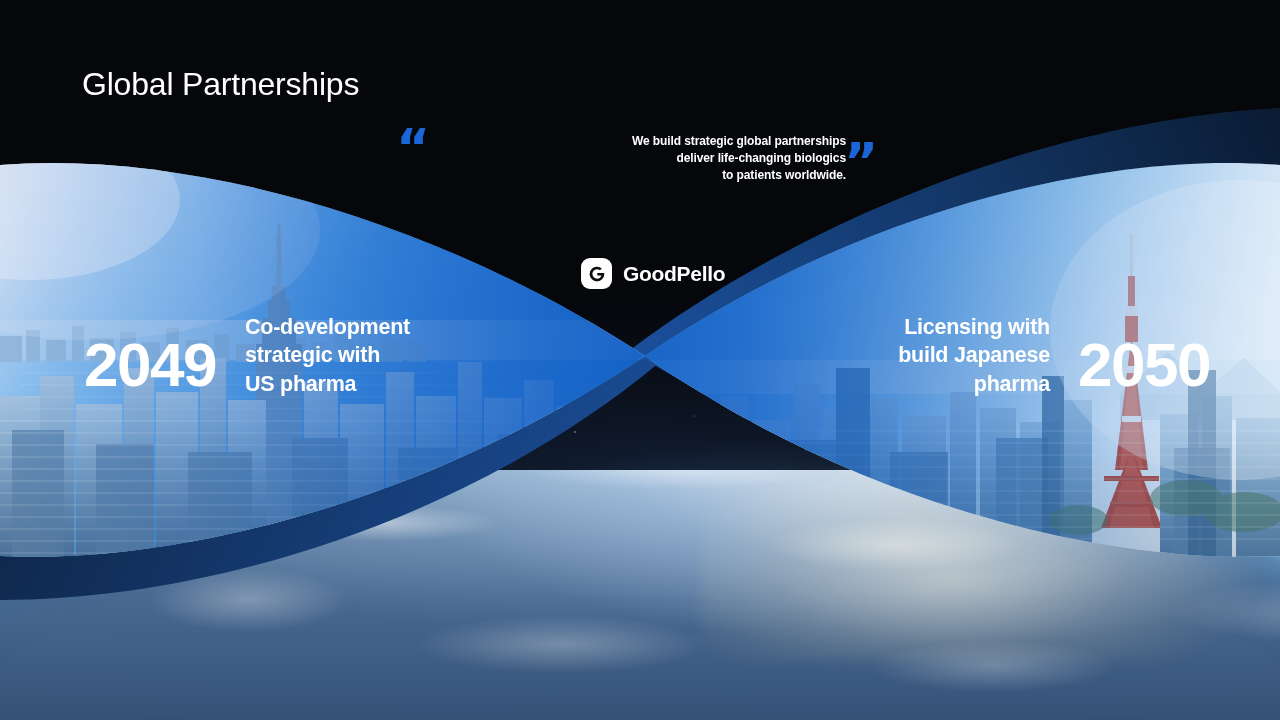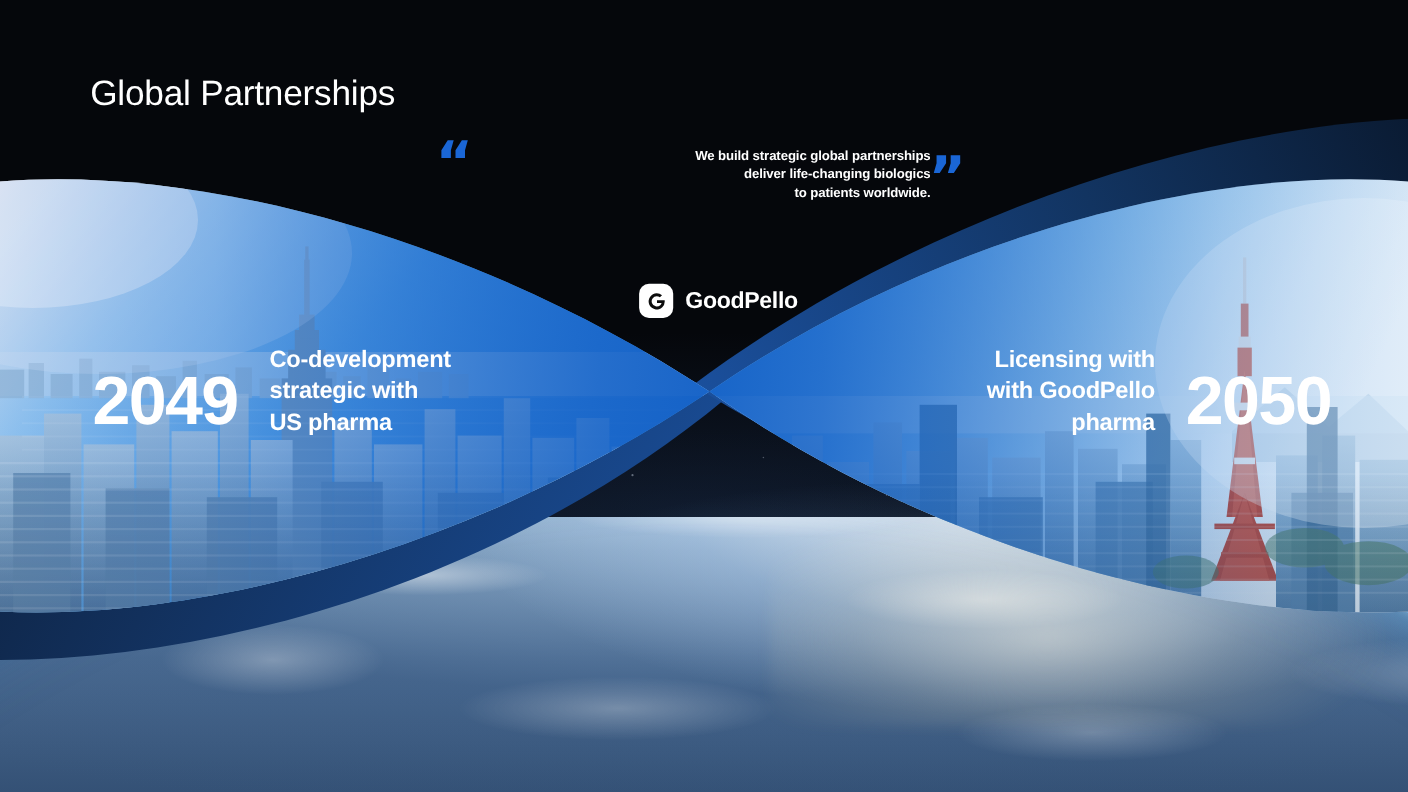--- a/index.html
+++ b/index.html
@@ -430,17 +430,17 @@
   <div class="yr yr-left">2049</div>
   <div class="cap cap-left">
     <span>Co-development</span><br>
     <span>strategic with</span><br>
     <span>US pharma</span>
   </div>
 
   <div class="yr yr-right">2050</div>
   <div class="cap cap-right">
     <span>Licensing with</span><br>
-    <span>with GoodPello</span><br>
+    <span>build Japanese</span><br>
     <span>pharma</span>
   </div>
 
 </div>
 
 </body></html>

